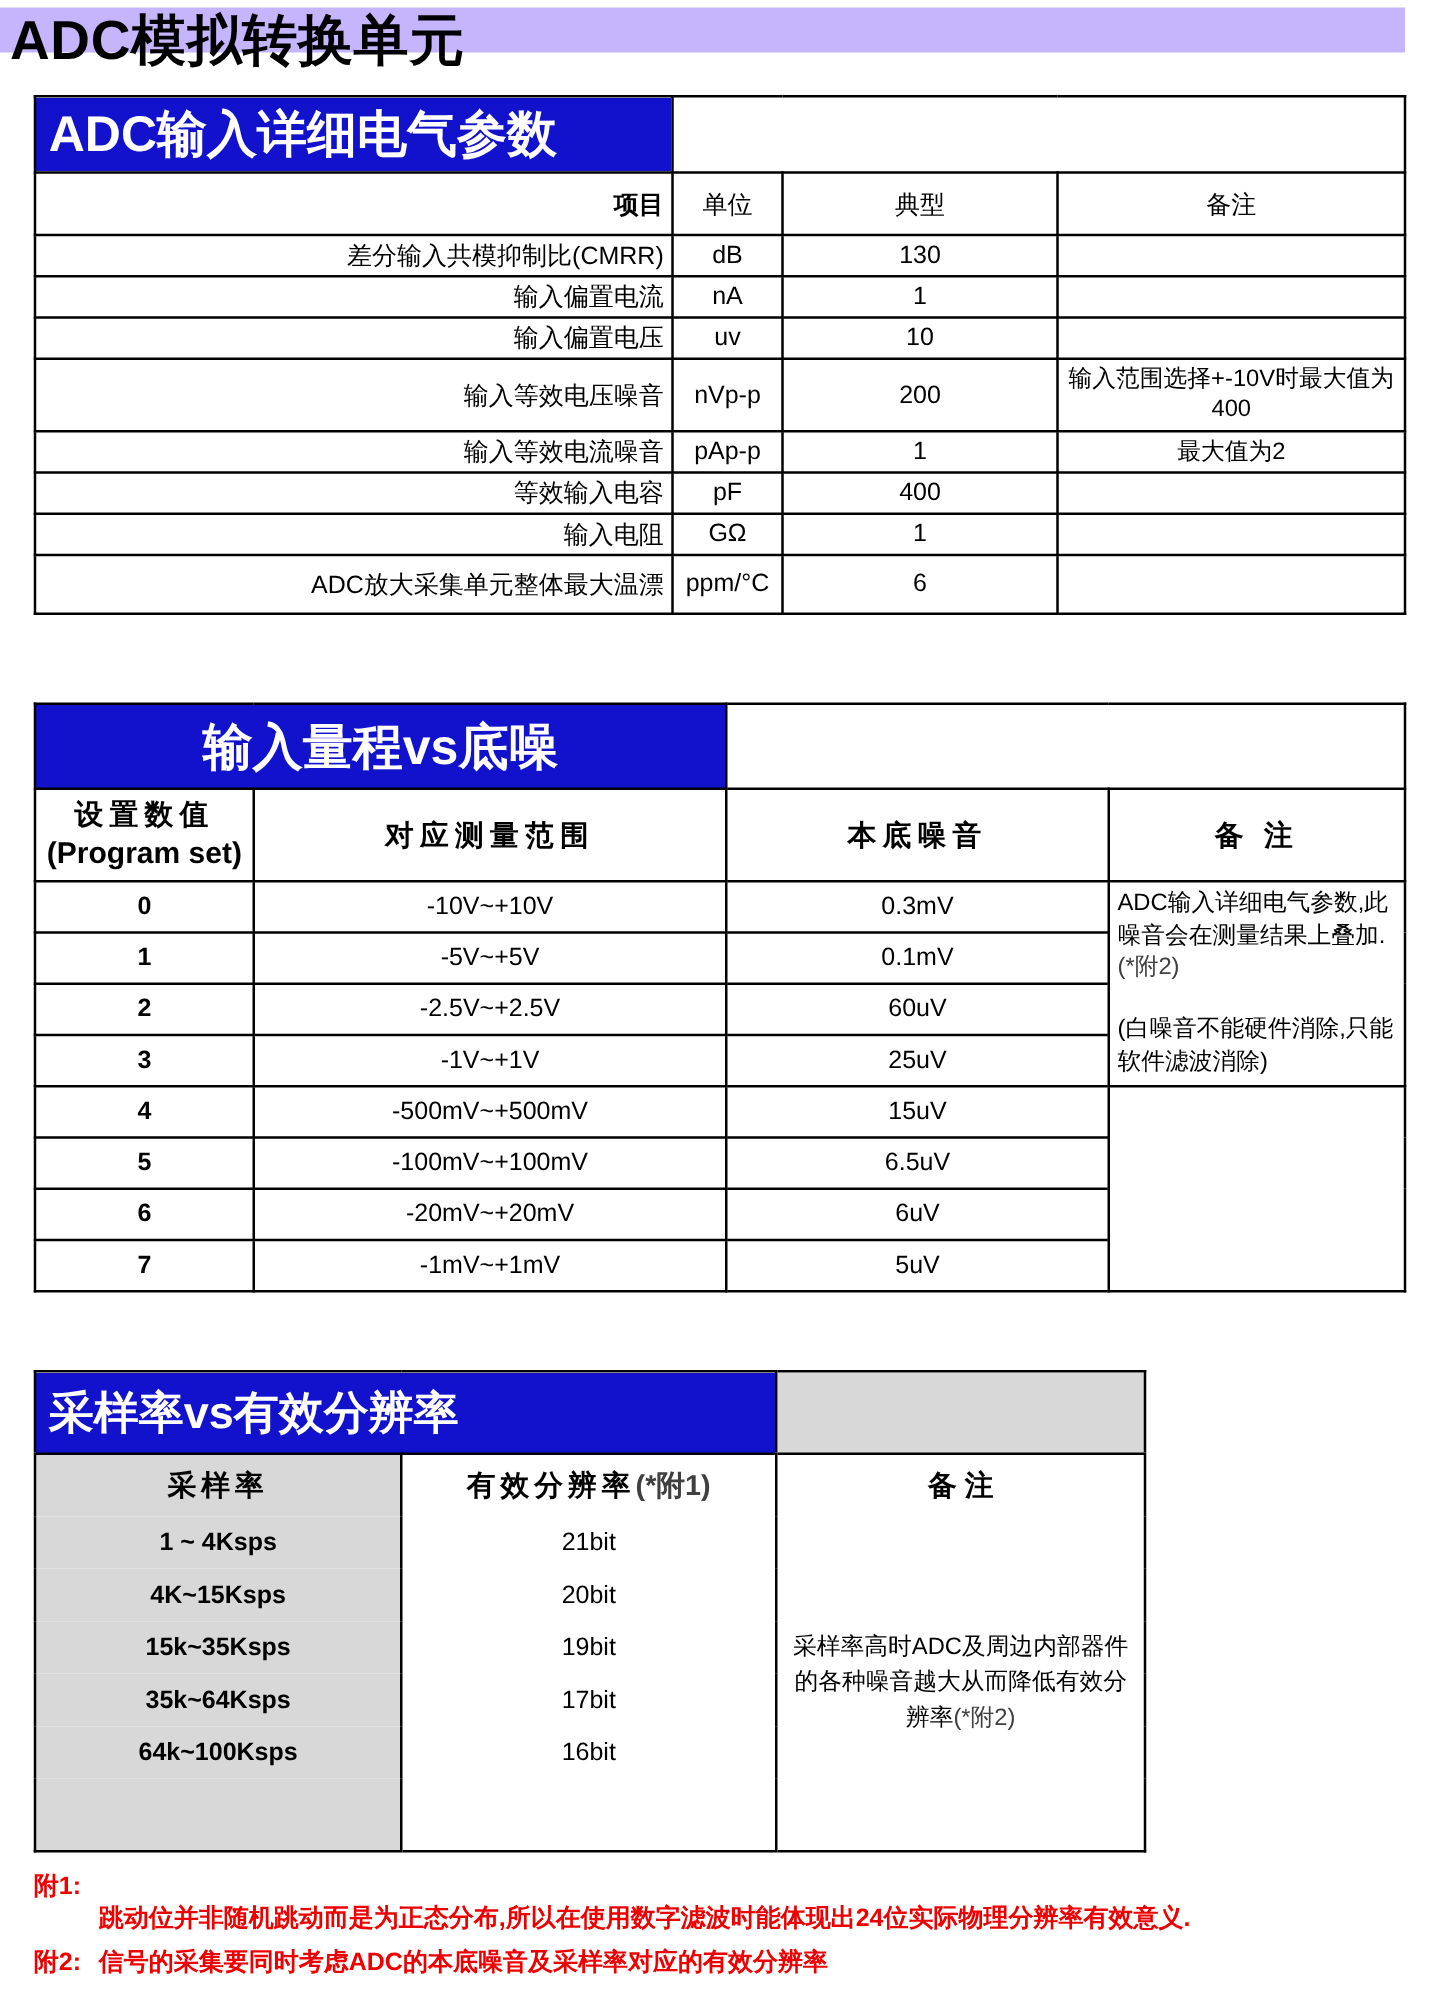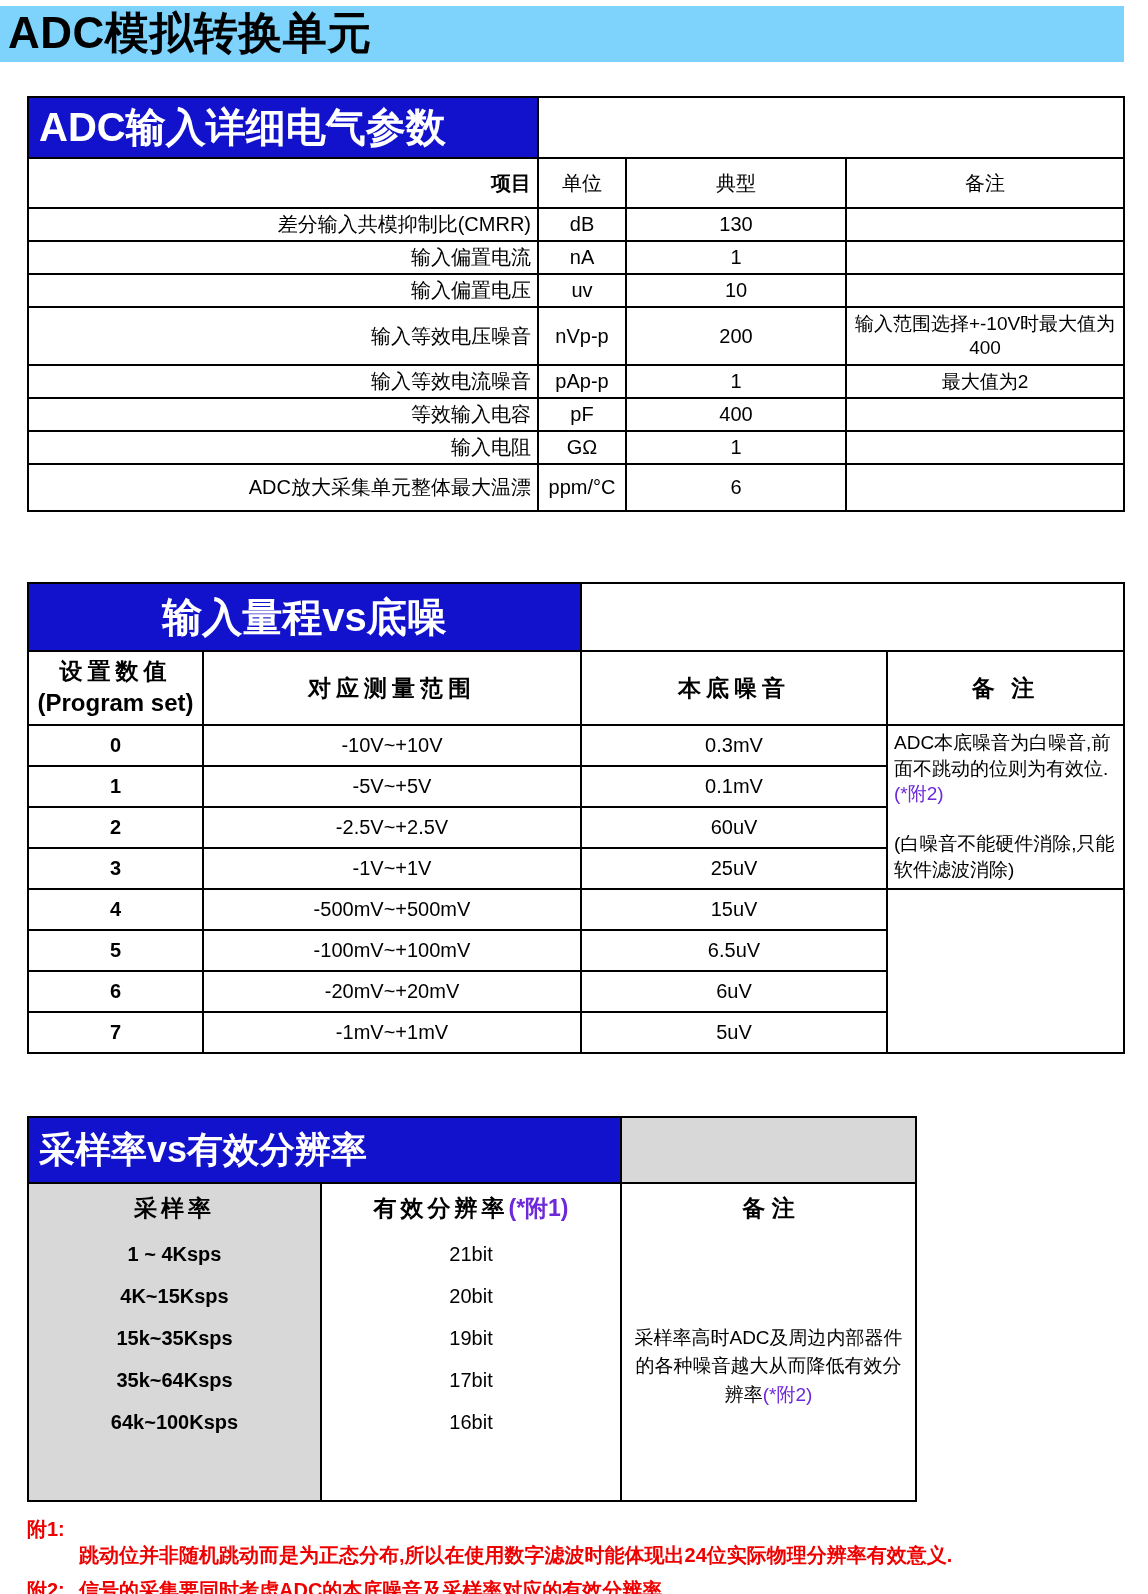--- a/index.html
+++ b/index.html
@@ -1,30 +1,30 @@
 <!DOCTYPE html>
 <html><head>
 <meta charset="utf-8">
 <style>
   * { box-sizing: border-box; }
   html, body { margin:0; padding:0; background:#ffffff; }
   body { font-family:"Liberation Sans","DejaVu Sans",sans-serif; color:#000; }
   .page { width:1148px; height:1594px; background:#fff; overflow:hidden; position:relative; }
 
   
-  .green-bar { margin-top:6px; width:1124px; height:56px; background:#7dd3fc; }
+  .green-bar { margin-top:6px; width:1124px; height:36px; background:#c4b5fd; }
   .green-bar .t { font-size:44px; font-weight:bold; line-height:54px; padding-left:8px; letter-spacing:0.5px; }
 
   
   table { border-collapse:collapse; table-layout:fixed; }
   td { border:2px solid #000; vertical-align:middle; font-size:20px; padding:2px 6px; overflow:hidden; }
   .center { text-align:center; }
   .left { text-align:right;margin-top:45px; }
   .b { font-weight:bold; }
-  .ref { color:#6d28d9; }
+  .ref { color:#404040; }
 
   .blue-title { background:#1212cc; color:#fff; font-weight:bold; font-size:40px; }
 
   
   .t1 { margin:34px 0 0 27px; width:1096px; }
   .t1 tr.title { height:56px; }
   .t1 .blue-title { padding-left:10px; }
   .t1 tr.head { height:50px; }
   .t1 tr.data { height:24px; }
   .t1 tr.tall { height:58px; }
@@ -163,21 +163,21 @@
       </td>
       <td class="center">对应测量范围</td>
       <td class="center">本底噪音</td>
       <td class="center">备 注</td>
     </tr>
     <tr class="data">
       <td class="center b">0</td>
       <td class="center">-10V~+10V</td>
       <td class="center">0.3mV</td>
       <td class="remark" rowspan="4">
-        <div><span>ADC本底噪音为白噪音,前面不跳动的位则为有效位. </span><span class="ref">(*附2)</span></div>
+        <div><span>ADC输入详细电气参数,此噪音会在测量结果上叠加. </span><span class="ref">(*附2)</span></div>
         <div class="sp"></div>
         <div>(白噪音不能硬件消除,只能软件滤波消除)</div>
       </td>
     </tr>
     <tr class="data">
       <td class="center b">1</td>
       <td class="center">-5V~+5V</td>
       <td class="center">0.1mV</td>
     </tr>
     <tr class="data">

